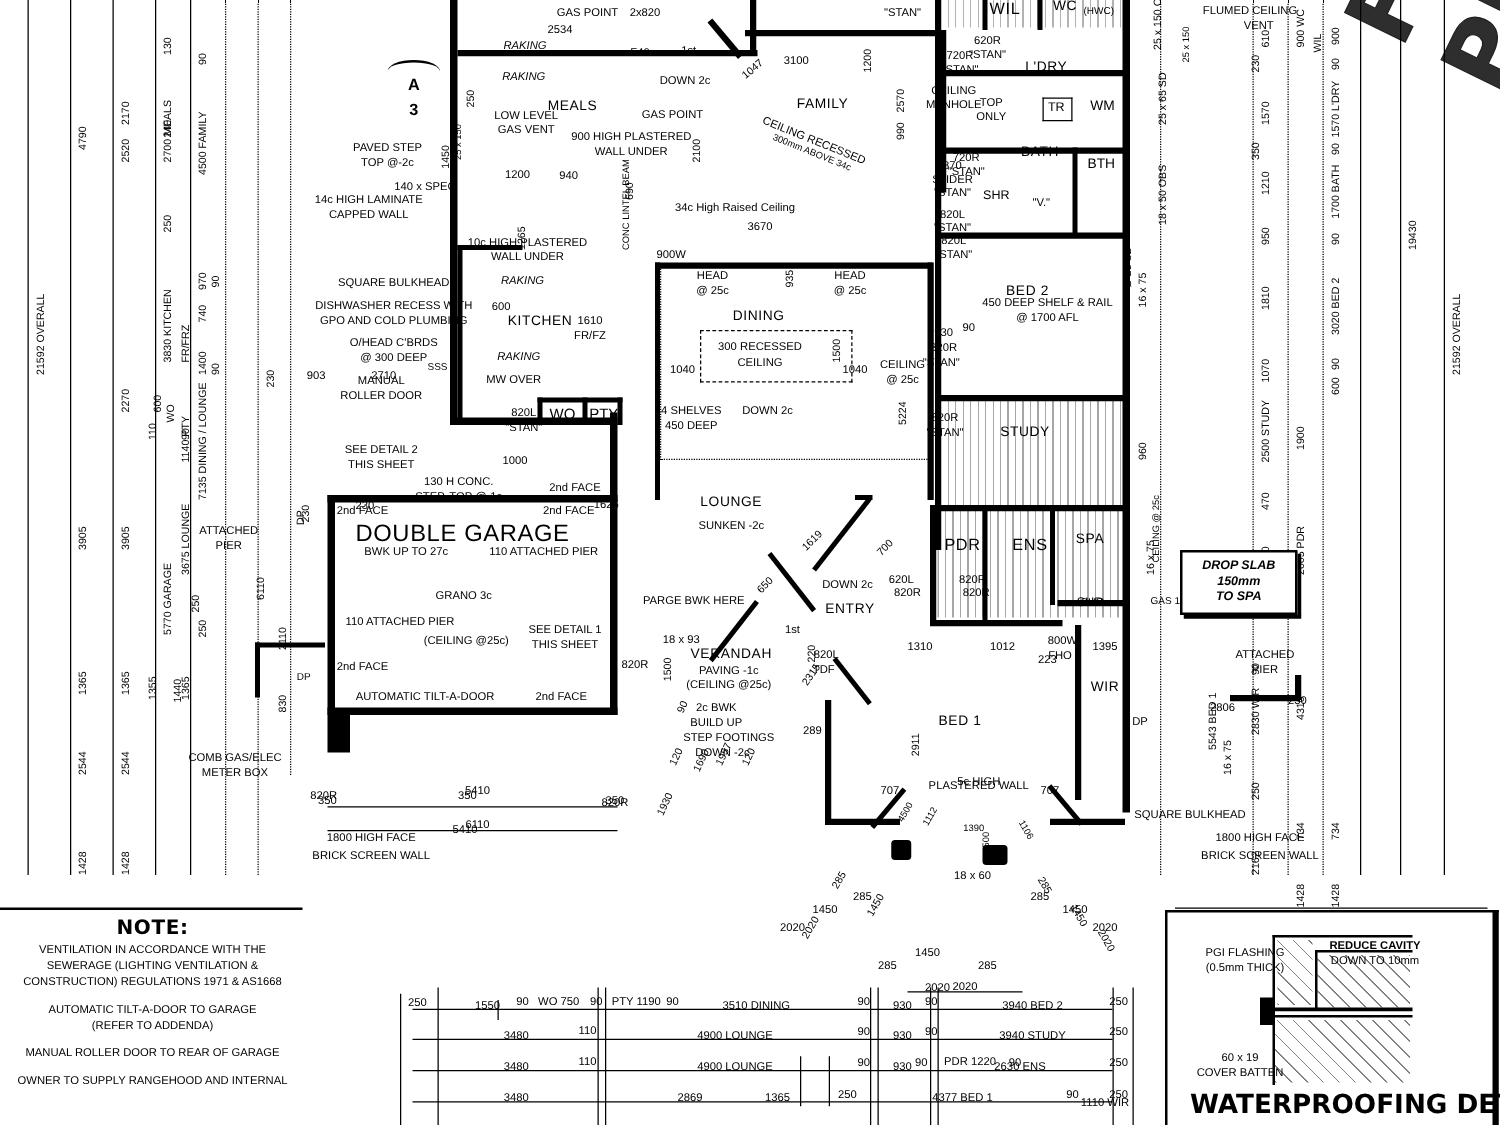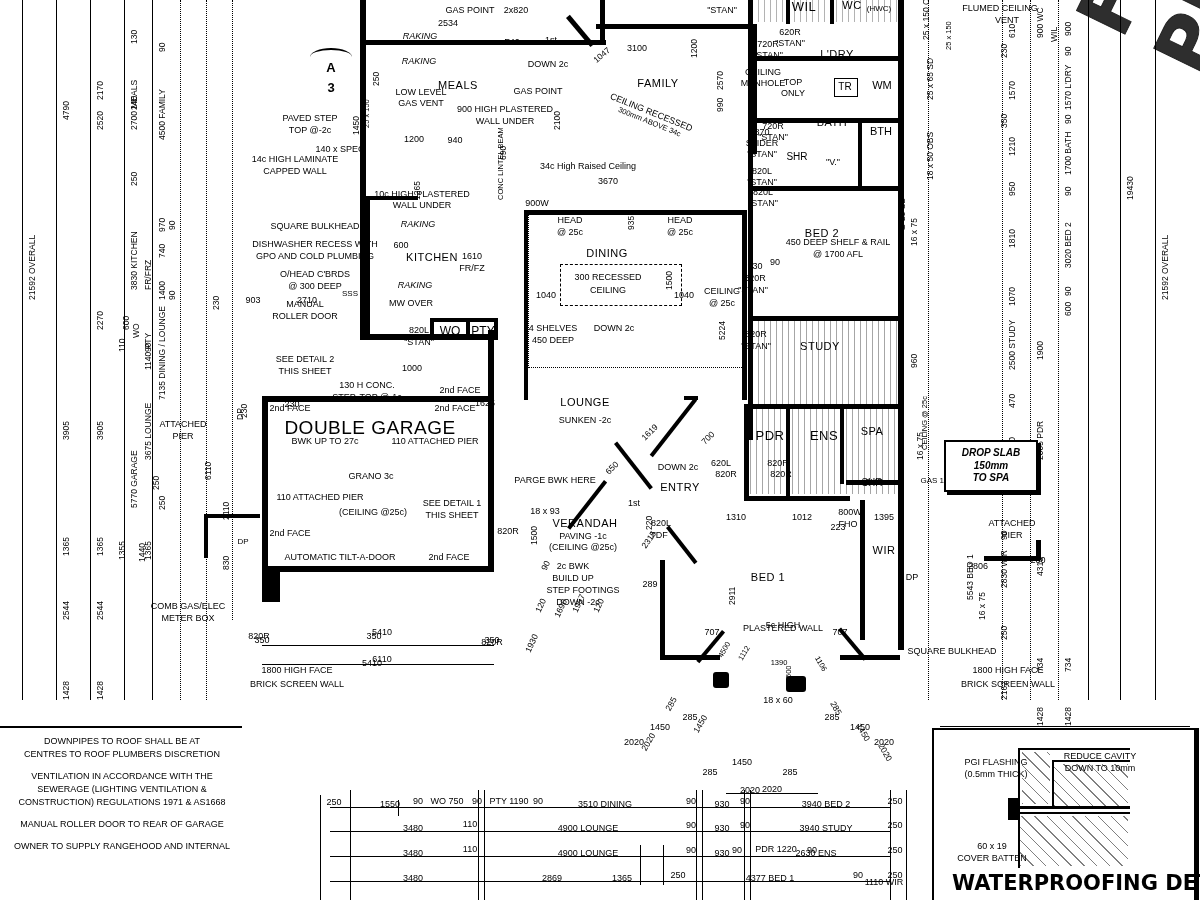--- a/index.html
+++ b/index.html
@@ -516,25 +516,26 @@
 TO SPA</span>
   </div>
 
   <div class="txt note-s c" style="left:297px;top:666px;">1800 HIGH FACE</div>
   <div class="txt note-s c" style="left:297px;top:680px;">BRICK SCREEN WALL</div>
   <div class="txt note-s c" style="left:1008px;top:666px;">1800 HIGH FACE</div>
   <div class="txt note-s c" style="left:1008px;top:680px;">BRICK SCREEN WALL</div>
 
 
   <div id="notes" class="abs" style="left:6px;top:730px;width:232px;">
-    <p style="white-space:pre-line;margin-top:5px;">DOWNPIPES TO ROOF SHALL BE AT
-CENTRES TO ROOF PLUMBERS DISCRETION</p>
+    <div class="hd">NOTE:</div>
     <p style="white-space:pre-line;">VENTILATION IN ACCORDANCE WITH THE
 SEWERAGE (LIGHTING VENTILATION &amp;
 CONSTRUCTION) REGULATIONS 1971 &amp; AS1668</p>
+    <p style="white-space:pre-line;">AUTOMATIC TILT-A-DOOR TO GARAGE
+(REFER TO ADDENDA)</p>
     <p style="white-space:pre-line;">MANUAL ROLLER DOOR TO REAR OF GARAGE</p>
     <p style="white-space:pre-line;">OWNER TO SUPPLY RANGEHOOD AND INTERNAL</p>
   </div>
   <div class="wall" style="left:0px;top:726px;width:242px;height:2px;"></div>
 
   <div class="dimline" style="left:330px;top:807px;width:560px;"></div>
   <div class="dimline" style="left:330px;top:831px;width:560px;"></div>
   <div class="dimline" style="left:330px;top:856px;width:560px;"></div>
   <div class="dimline" style="left:330px;top:881px;width:560px;"></div>
   <div class="dimlinev" style="left:350px;top:790px;height:110px;"></div>
@@ -607,21 +608,21 @@
   <div class="txt dim9 c" style="left:660px;top:723px;">1450</div>
   <div class="txt dim9 c" style="left:634px;top:738px;">2020</div>
   <div class="txt dim9 c" style="left:690px;top:713px;">285</div>
   <div class="txt dim9 c" style="left:860px;top:723px;">1450</div>
   <div class="txt dim9 c" style="left:884px;top:738px;">2020</div>
   <div class="txt dim9 c" style="left:832px;top:713px;">285</div>
 
   <div id="wpbox" style="left:932px;top:728px;width:260px;height:172px;"></div>
   <div class="txt note-s c" style="left:996px;top:758px;">PGI FLASHING</div>
   <div class="txt note-s c" style="left:996px;top:770px;">(0.5mm THICK)</div>
-  <div class="txt note-s c" style="left:1100px;top:752px;">REDUCE CAVITY</div>
+  <div class="txt note-s c" style="left:1100px;top:752px;font-weight:bold;">REDUCE CAVITY</div>
   <div class="txt note-s c" style="left:1100px;top:764px;">DOWN TO 10mm</div>
   <div class="txt note-s c" style="left:992px;top:842px;">60 x 19</div>
   <div class="txt note-s c" style="left:992px;top:854px;">COVER BATTEN</div>
   <div id="wptitle" class="txt" style="left:952px;top:872px;">WATERPROOFING DETAIL 1</div>
 
   <div class="wall" style="left:1018px;top:748px;width:2px;height:60px;"></div>
   <div class="wall" style="left:1018px;top:748px;width:112px;height:2px;"></div>
   <div class="wall" style="left:1052px;top:760px;width:2px;height:48px;"></div>
   <div class="wall" style="left:1052px;top:760px;width:78px;height:2px;"></div>
   <div class="wall" style="left:1018px;top:806px;width:112px;height:3px;"></div>

